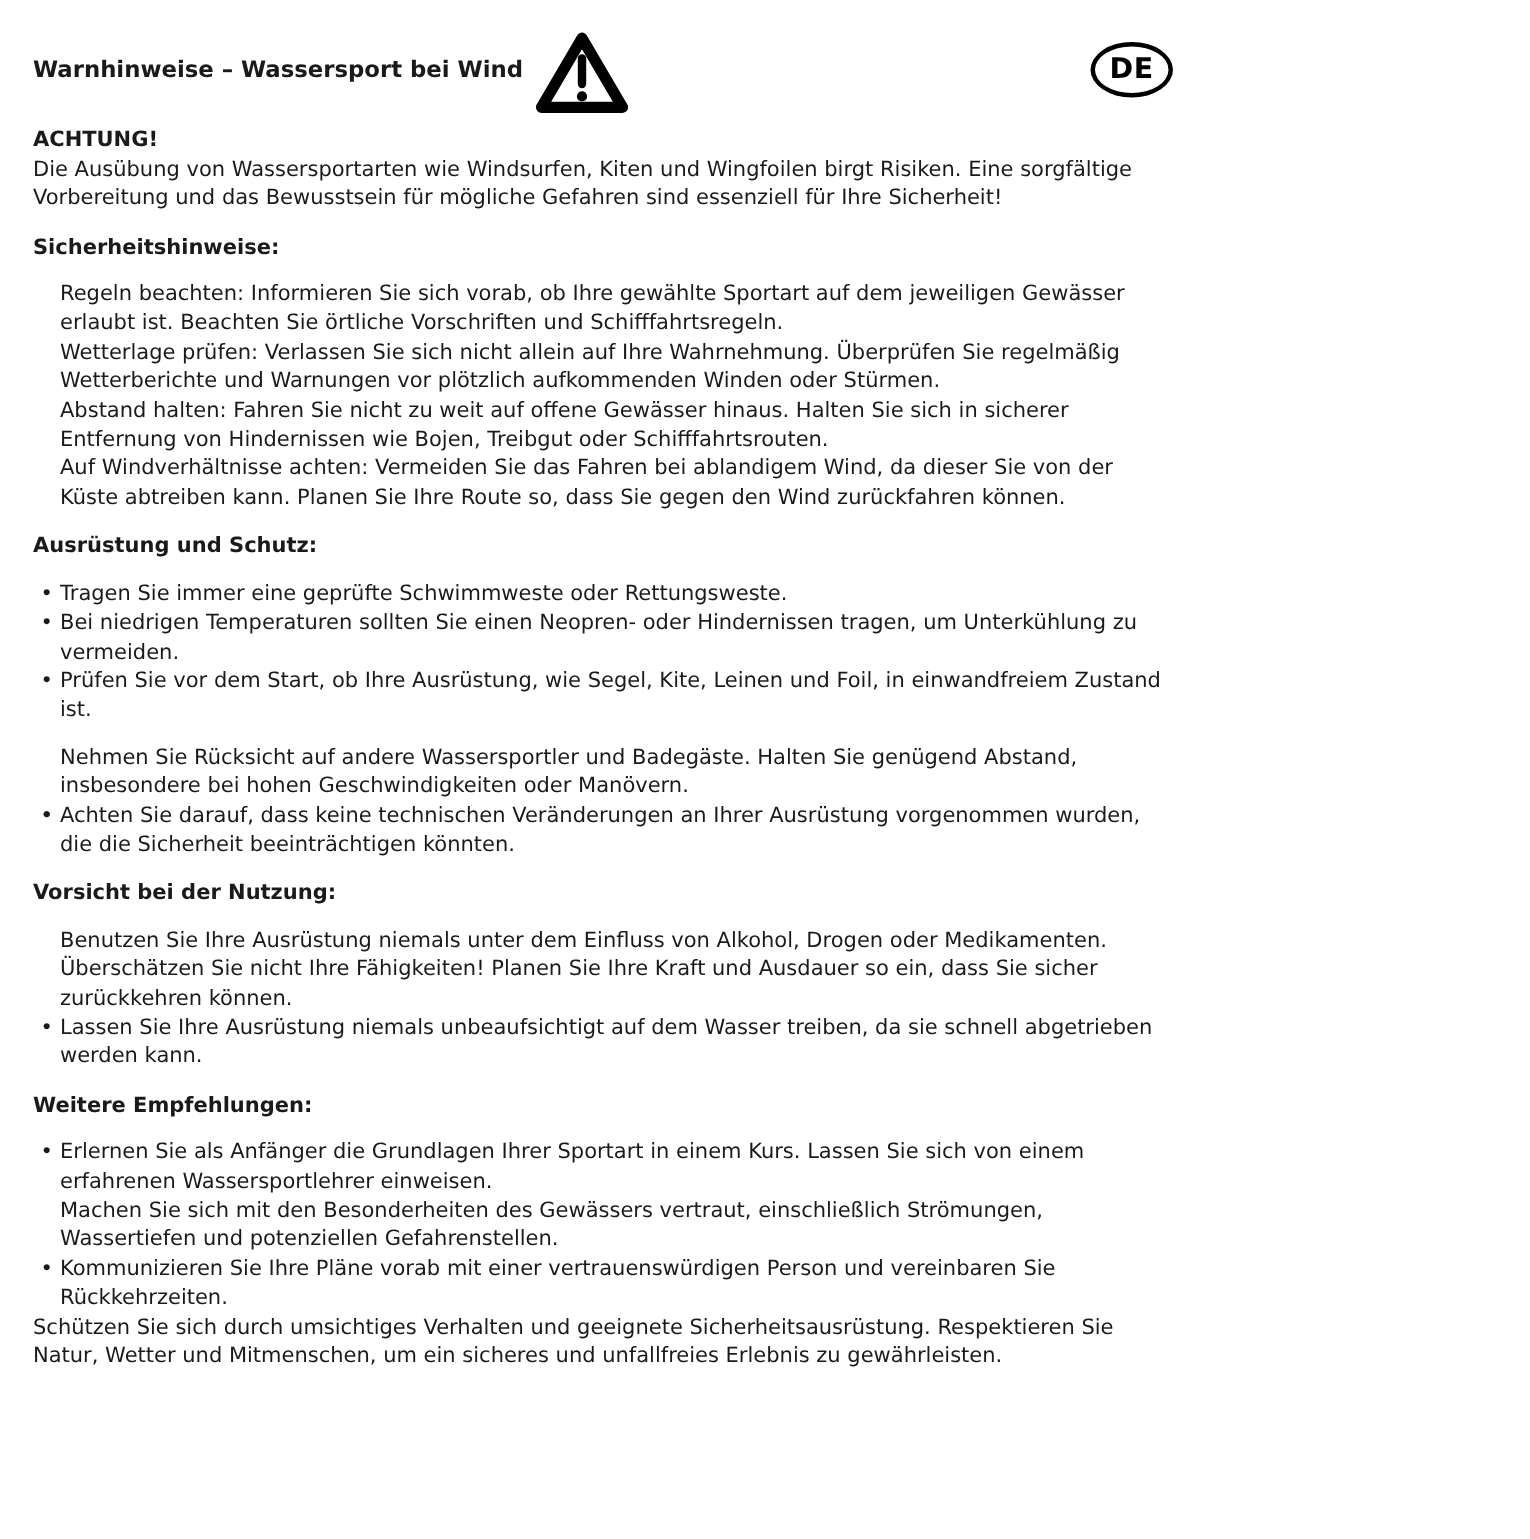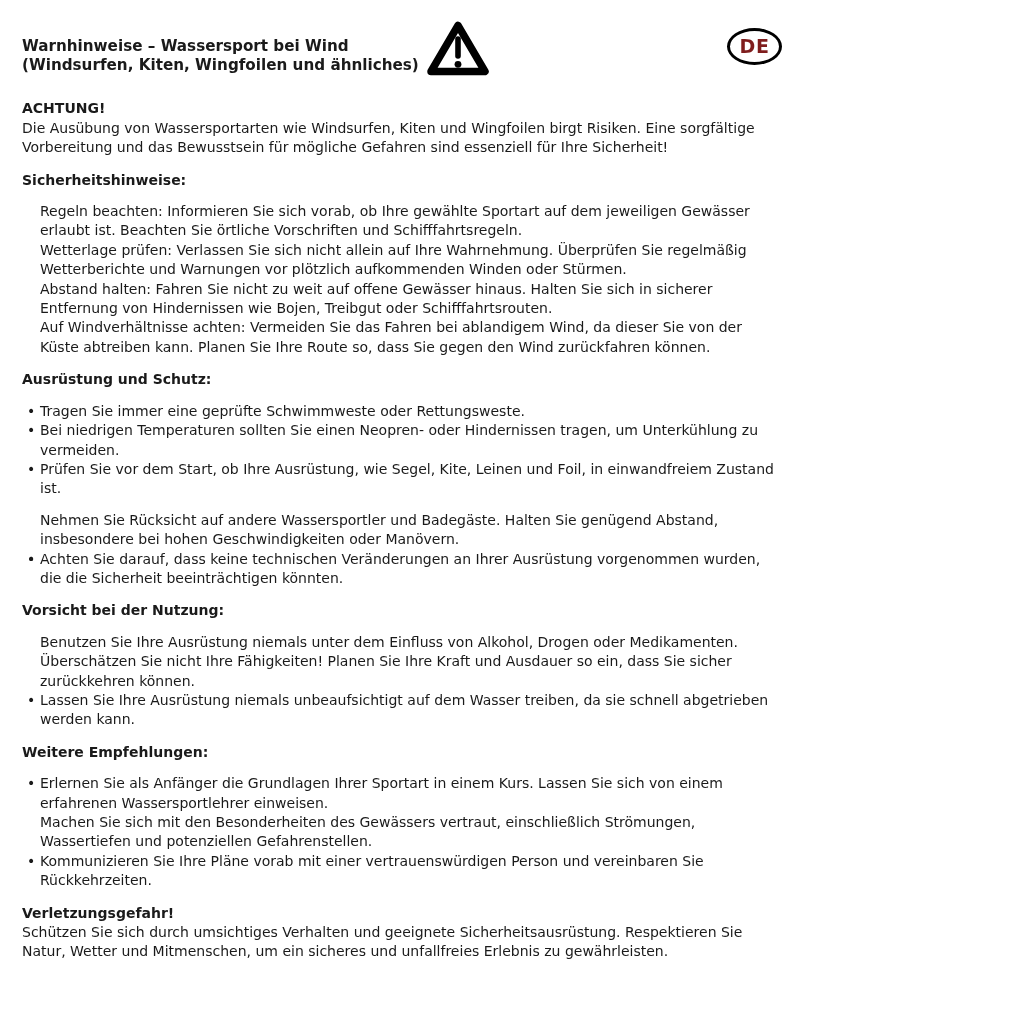--- a/index.html
+++ b/index.html
@@ -46,27 +46,27 @@
     width: 55px;
     height: 37px;
     border: 3.4px solid #000;
     border-radius: 50%;
     display: flex;
     align-items: center;
     justify-content: center;
     font-size: 19px;
     font-weight: bold;
     letter-spacing: 0.5px;
-    color: #7f1d1d;
+    color: #000000;
   }
   
   p { margin: 0; }
   .intro-heading {
     font-weight: bold;
-    margin-top: 16px;
+    margin-top: 0;
   }
   .section-heading {
     font-weight: bold;
     margin-top: 13px;
   }
   .outro-heading {
     font-weight: bold;
     margin-top: 13px;
   }
   .list {
@@ -83,21 +83,20 @@
   }
 </style>
 </head>
 <body>
 
 <div class="page">
 
   <div class="header">
     <div class="title">
       <div>Warnhinweise – Wassersport bei Wind</div>
-      <div>(Windsurfen, Kiten, Wingfoilen und ähnliches)</div>
     </div>
     <span class="warning-triangle">
       <svg width="62" height="58" viewBox="0 0 62 58" aria-hidden="true">
         <path d="M31 5.5 L58 51.5 L4 51.5 Z" fill="none" stroke="#000" stroke-width="7.5" stroke-linejoin="round"></path>
         <line x1="31" y1="19" x2="31" y2="36" stroke="#000" stroke-width="5.6" stroke-linecap="round"></line>
         <circle cx="31" cy="44.3" r="3.4" fill="#000"></circle>
       </svg>
     </span>
     <div class="lang-badge">
       <span>DE</span>
@@ -195,16 +194,15 @@
         <span>Machen Sie sich mit den Besonderheiten des Gewässers vertraut, einschließlich Strömungen, Wassertiefen und potenziellen Gefahrenstellen.</span>
       </div>
           <div class="item">
         <span class="bullet">•</span>
         <span>Kommunizieren Sie Ihre Pläne vorab mit einer vertrauenswürdigen Person und vereinbaren Sie Rückkehrzeiten.</span>
       </div>
         </div>
   </div>
 </div>
 
-  <p class="outro-heading">Verletzungsgefahr!</p>
   <p>Schützen Sie sich durch umsichtiges Verhalten und geeignete Sicherheitsausrüstung. Respektieren Sie Natur, Wetter und Mitmenschen, um ein sicheres und unfallfreies Erlebnis zu gewährleisten.</p>
 
 </div>
 
 </body></html>

